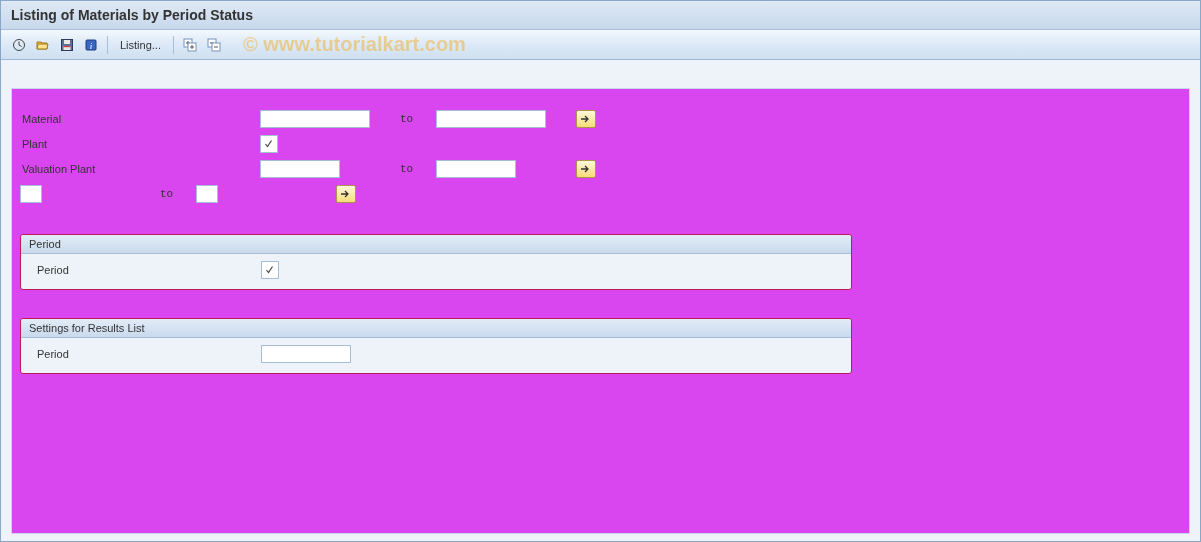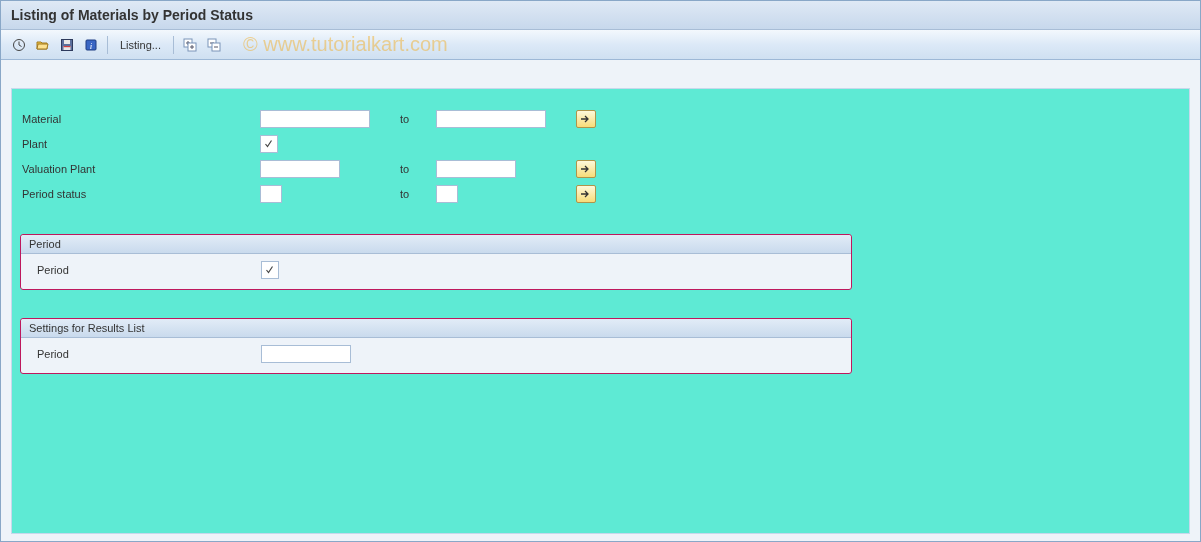--- a/index.html
+++ b/index.html
@@ -55,47 +55,47 @@
       width: 1px; height: 18px;
       background: #a8bdd6;
       margin: 0 3px;
     }
     .watermark {
       color: #f0b030;
       font-size: 20px;
       opacity: 0.5;
       margin-left: 16px;
       pointer-events: none;
-      font-weight: normal;
+      font-weight: bold;
     }
     .content-area {
       background: #eef3f9;
       padding: 28px 10px 10px 10px;
       height: calc(100% - 56px);
     }
     .inner-panel {
-      background: #5eead4;
+      background: #d946ef;
       border: 1px solid #c7d8ec;
       padding: 18px 8px 8px 8px;
       width: 100%;
       height: 100%;
     }
     .form-row {
       display: flex;
       align-items: center;
       height: 24px;
       margin-bottom: 1px;
     }
     .lbl {
       width: 240px;
       color: #333;
       padding-left: 2px;
     }
     .cell1 { width: 140px; display:flex; align-items:center; }
-    .cell-to { width: 36px; text-align: left; color:#333; }
+    .cell-to { width: 36px; text-align: left; color:#333;font-family:Liberation Mono, monospace; }
     .cell2 { width: 140px; display:flex; align-items:center; }
     .cell-btn { width: 40px; display:flex; }
     input.text {
       height: 18px;
       border: 1px solid #a8bdd6;
       background: #fff;
       padding: 1px 3px;
       font-size: 11px;
     }
     .w110{width:110px;} .w80{width:80px;} .w22{width:22px;} .w90{width:90px;}
@@ -233,21 +233,20 @@
       <div class="cell-btn">
         <div class="more-btn">
           <svg width="12" height="10">
               <path d="M1 5 h7 M5 2 l3 3 -3 3" stroke="#333" stroke-width="1.3" fill="none"></path>
             </svg>
         </div>
       </div>
     </div>
 
     <div class="form-row">
-      <div class="lbl">Period status</div>
       <div class="cell1">
           <input class="text w22" value="" style="">
         </div>
       <div class="cell-to">to</div>
       <div class="cell2">
           <input class="text w22" value="" style="">
         </div>
       <div class="cell-btn">
         <div class="more-btn">
           <svg width="12" height="10">

